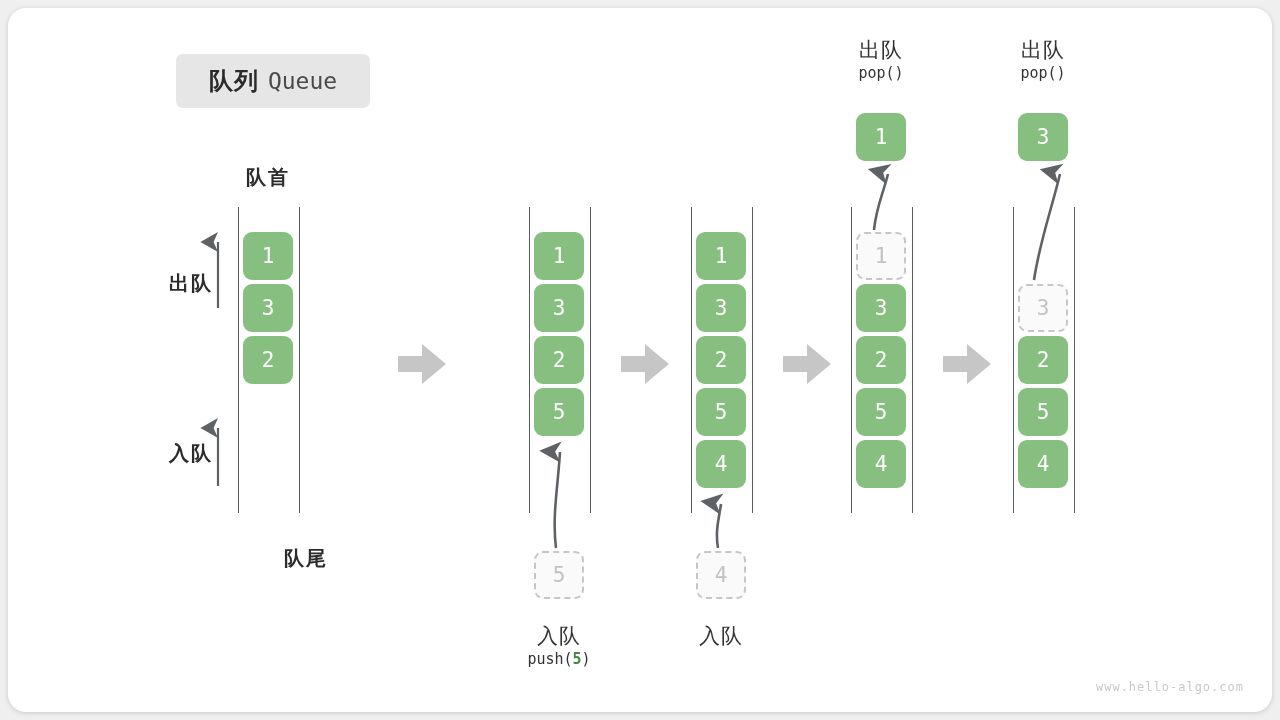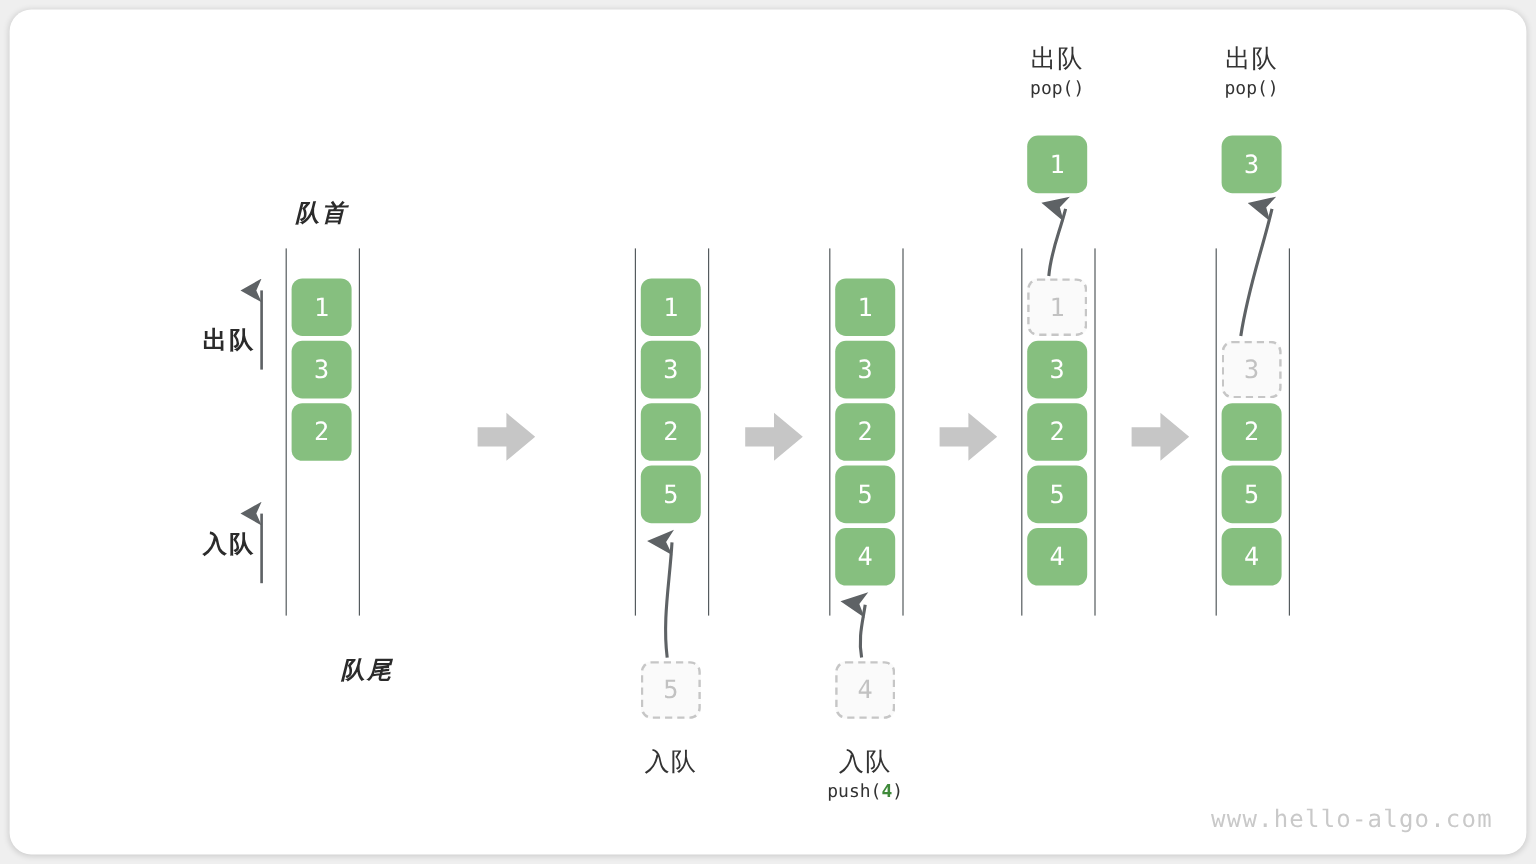--- a/index.html
+++ b/index.html
@@ -33,21 +33,21 @@
   #title-chip .en{
     font-size:23px;color:#4a4a4a;
     font-family:"DejaVu Sans Mono","Liberation Mono",monospace;
   }
 
   
   .col-cap{
     position:absolute;
     font-size:20px;font-weight:bold;color:#2b2b2b;
     letter-spacing:2px;
-    text-align:center;width:120px;font-style:italic;
+    text-align:center;width:120px;
   }
 
   
   .side-label{
     position:absolute;
     font-size:20px;font-weight:bold;color:#2b2b2b;
     letter-spacing:2px;
     text-align:right;width:80px;
   }
 
@@ -86,31 +86,35 @@
   }
   .op-cap .code{
     display:block;font-size:15px;color:#333;
     font-family:"DejaVu Sans Mono","Liberation Mono",monospace;
   }
   .op-cap .code em{font-style:normal;color:#3f8a3a;font-weight:bold;}
 
   
   #watermark{
     position:absolute;right:28px;bottom:18px;
-    font-size:20px;color:#c9c9c9;letter-spacing:1px;
+    font-size:12px;color:#c9c9c9;letter-spacing:1px;
     font-family:"DejaVu Sans Mono","Liberation Mono",monospace;
   }
 
   svg.overlay{position:absolute;left:0;top:0;width:1264px;height:704px;pointer-events:none;}
 </style>
 </head>
 <body>
 
 <div id="canvas">
 
+  <div id="title-chip">
+    <span class="cn">队列</span>
+    <span class="en">Queue</span>
+  </div>
 
   <div class="col-cap" style="left:200px;top:156px;">队首</div>
   <div class="col-cap" style="left:200px;top:537px;text-align:right;">队尾</div>
 
   <div class="side-label" style="left:125px;top:262px;">出队</div>
   <div class="side-label" style="left:125px;top:432px;">入队</div>
 
   <div class="rail" style="left:230px;top:199px;height:306px;"></div>
   <div class="rail" style="left:291px;top:199px;height:306px;"></div>
 
@@ -151,24 +155,24 @@
   <div class="cell filled" style="left:848px;top:432px;">4</div>
 
   <div class="cell filled" style="left:1010px;top:105px;">3</div>
   <div class="cell ghost" style="left:1010px;top:276px;">3</div>
   <div class="cell filled" style="left:1010px;top:328px;">2</div>
   <div class="cell filled" style="left:1010px;top:380px;">5</div>
   <div class="cell filled" style="left:1010px;top:432px;">4</div>
 
   <div class="op-cap" style="left:461px;top:614px;">
     <span class="cn">入队</span>
+    <span class="code"><span>push(</span><em>5</em><span>)</span></span>
   </div>
   <div class="op-cap" style="left:623px;top:614px;">
     <span class="cn">入队</span>
-    <span class="code"><span>push(</span><em>4</em><span>)</span></span>
   </div>
 
   <div class="op-cap" style="left:783px;top:28px;">
     <span class="cn">出队</span>
     <span class="code">pop()</span>
   </div>
   <div class="op-cap" style="left:945px;top:28px;">
     <span class="cn">出队</span>
     <span class="code">pop()</span>
   </div>

